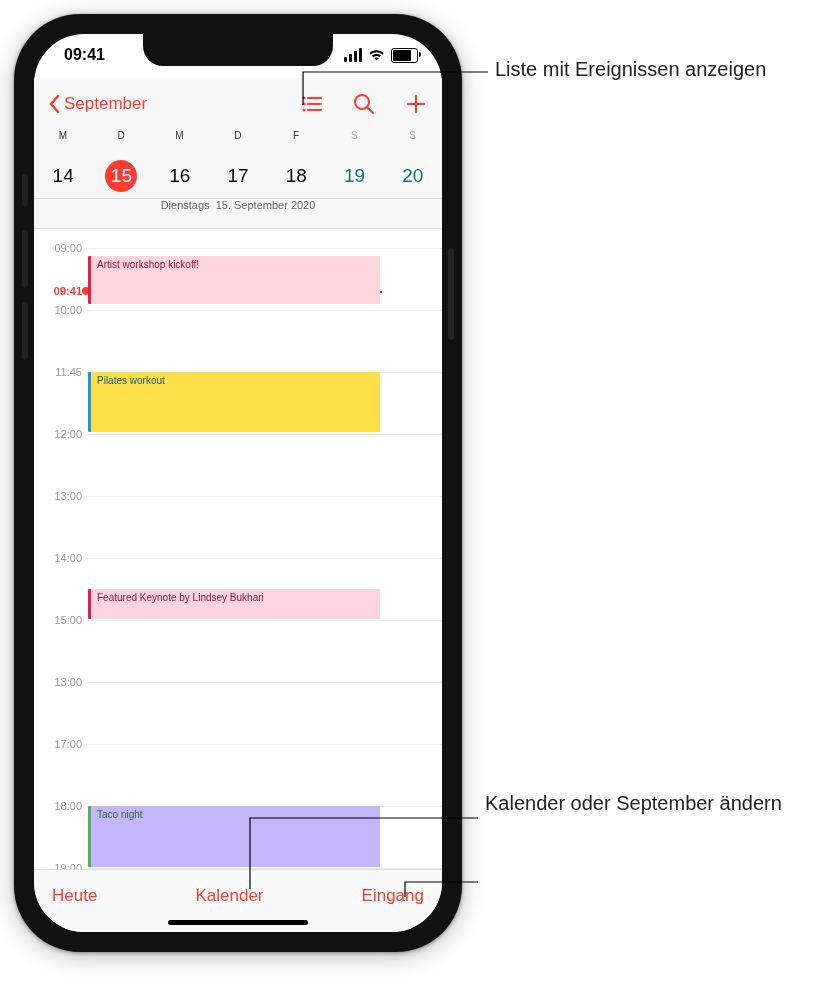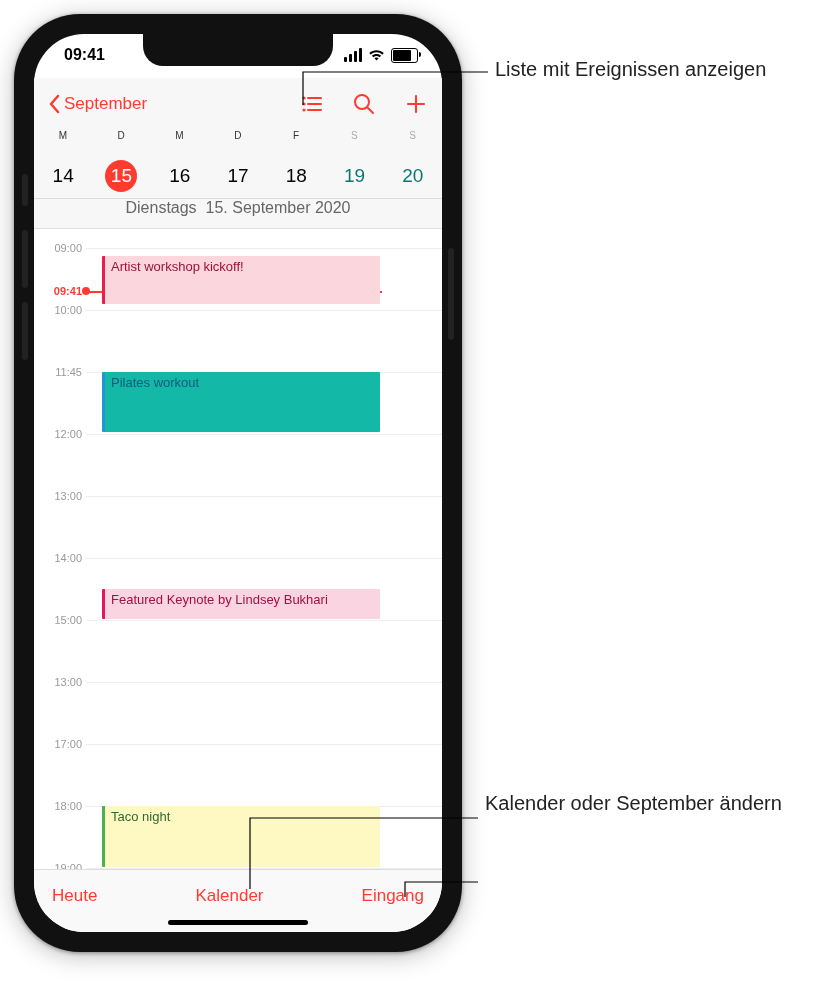--- a/index.html
+++ b/index.html
@@ -33,35 +33,35 @@
   .back svg{width:12px;height:20px;margin-right:4px;}
   .nav-icons{display:flex;align-items:center;gap:28px;}
   .nav-icons .ico{width:24px;height:24px;color:#ff3b30;}
   
   .week{position:absolute;top:92px;left:0;right:0;padding:4px 0 6px;display:grid;grid-template-columns:repeat(7,1fr);text-align:center;border-bottom:1px solid #ddd;}
   .dayhdr{font-size:10px;color:#333;letter-spacing:.5px;}
   .dayhdr.we{color:#aaa;}
   .daynum{font-size:19px;font-weight:400;color:#000;margin-top:19px;line-height:32px;}
   .daynum.we{color:#0f766e;}
   .daynum.sel span{display:inline-flex;width:32px;height:32px;background:#ff3b30;color:#fff;border-radius:50%;align-items:center;justify-content:center;font-weight:400;}
-  .fulldate{position:absolute;top:165px;left:0;right:0;text-align:center;font-size:16px;color:#666;padding-bottom:8px;}
+  .fulldate{position:absolute;top:165px;left:0;right:0;text-align:center;font-size:11px;color:#666;padding-bottom:8px;}
   .fulldate .dow{letter-spacing:0;}
   .headerblock{position:absolute;top:44px;left:0;right:0;height:150px;background:#f7f7f7;border-bottom:1px solid #e0e0e0;}
   
   .timeline{position:absolute;top:196px;left:0;right:0;bottom:52px;background:#fff;}
   .hourline{position:absolute;left:52px;right:0;border-top:1px solid #eee;}
   .hourlabel{position:absolute;left:0;width:48px;text-align:right;font-size:11px;color:#999;transform:translateY(-50%);}
   .nowline{position:absolute;left:52px;right:60px;border-top:2px solid #ff3b30;}
   .nowdot{position:absolute;width:8px;height:8px;background:#ff3b30;border-radius:50%;left:48px;transform:translateY(-50%);}
   .nowlabel{position:absolute;left:0;width:48px;text-align:right;font-size:11px;color:#ff3b30;font-weight:600;transform:translateY(-50%);}
-  .event{position:absolute;left:54px;right:62px;border-left:3px solid;border-radius:1px;padding:3px 6px;font-size:13px;font-weight:500;box-sizing:border-box;overflow:hidden;margin-left:14px;}
+  .event{position:absolute;left:54px;right:62px;border-left:3px solid;border-radius:1px;padding:3px 6px;font-size:10px;font-weight:500;box-sizing:border-box;overflow:hidden;}
   .ev-red{background:#fbd6dd;border-color:#e91e4a;color:#9c1236;}
   .ev-pink{background:#fad5e1;border-color:#e2185b;color:#a01045;}
-  .ev-blue{background:#14b8a6;border-color:#2196d6;color:#165a80;}
-  .ev-green{background:#fef9c3;border-color:#4caf50;color:#2e6b30;}
+  .ev-blue{background:#fde047;border-color:#2196d6;color:#165a80;}
+  .ev-green{background:#c4b5fd;border-color:#4caf50;color:#2e6b30;}
   
   .toolbar{position:absolute;left:0;right:0;bottom:0;height:52px;display:flex;align-items:center;justify-content:space-between;padding:0 18px 10px;font-size:17px;color:#ff3b30;border-top:1px solid #ddd;background:#f9f9f9;}
   .homebar{position:absolute;left:50%;bottom:7px;transform:translateX(-50%);width:140px;height:5px;background:#000;border-radius:3px;}
   
   .callout{position:absolute;font-size:20px;color:#222;line-height:1.3;}
   .lead{position:absolute;pointer-events:none;}
   .lead line,.lead polyline{stroke:#000;stroke-width:1.2;fill:none;}
 </style>
 </head>
 <body>

